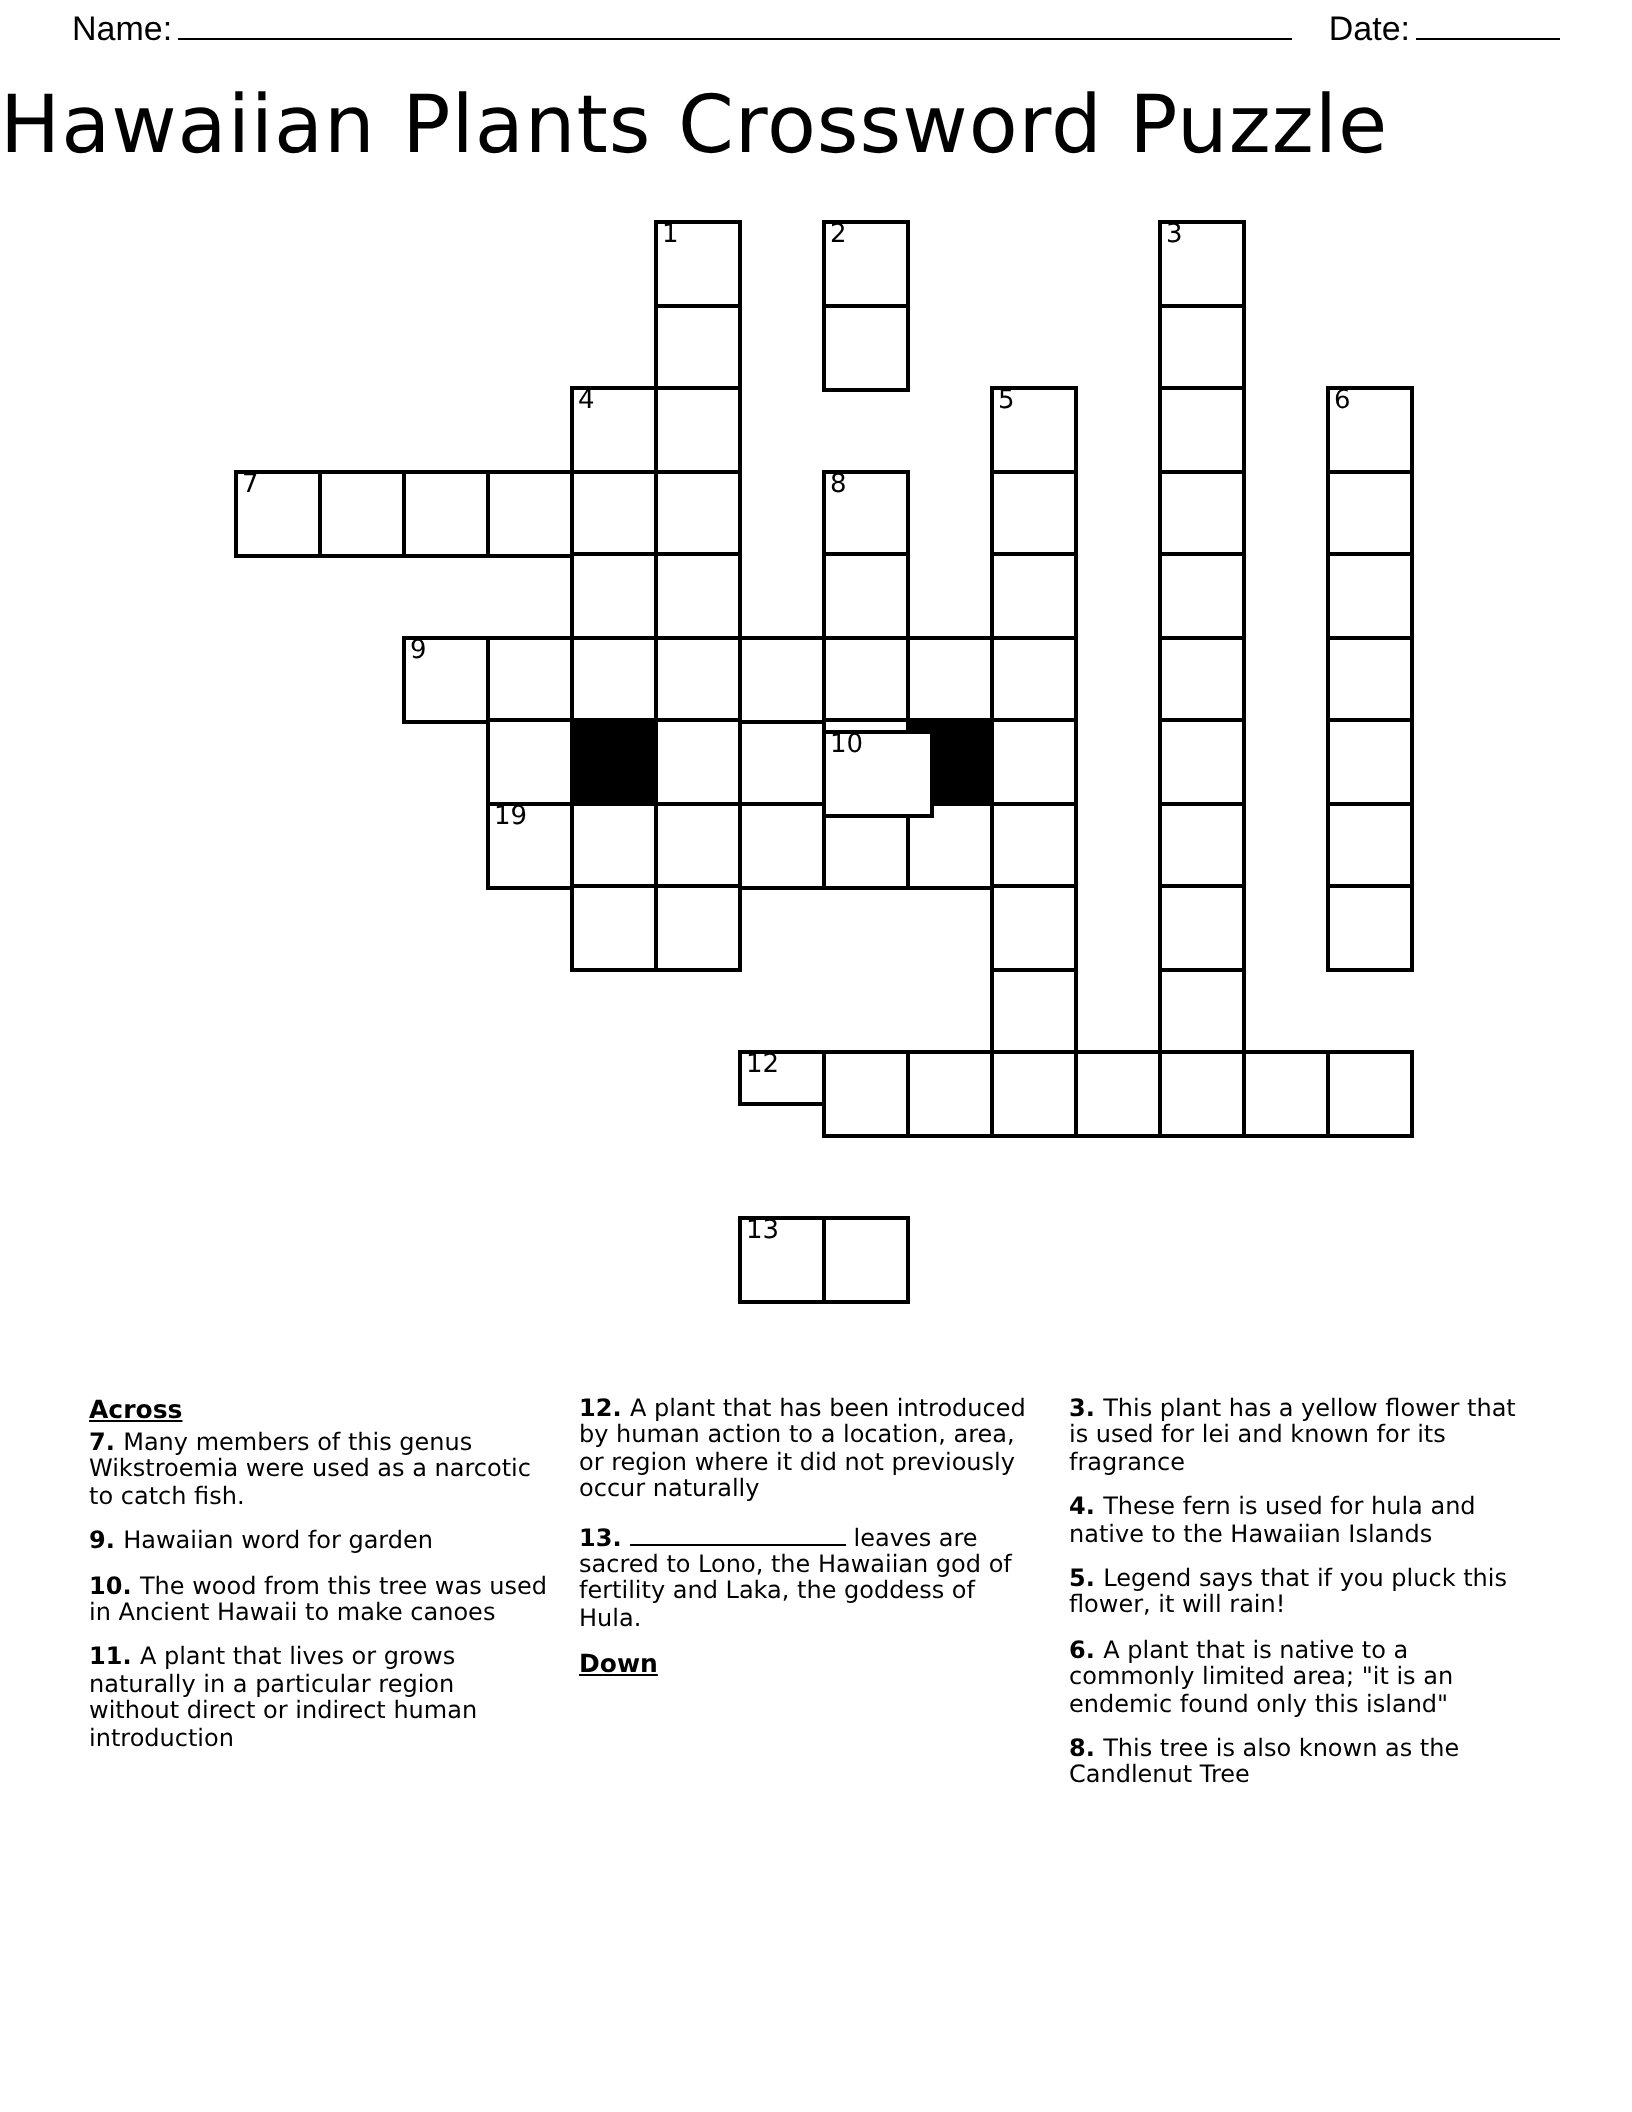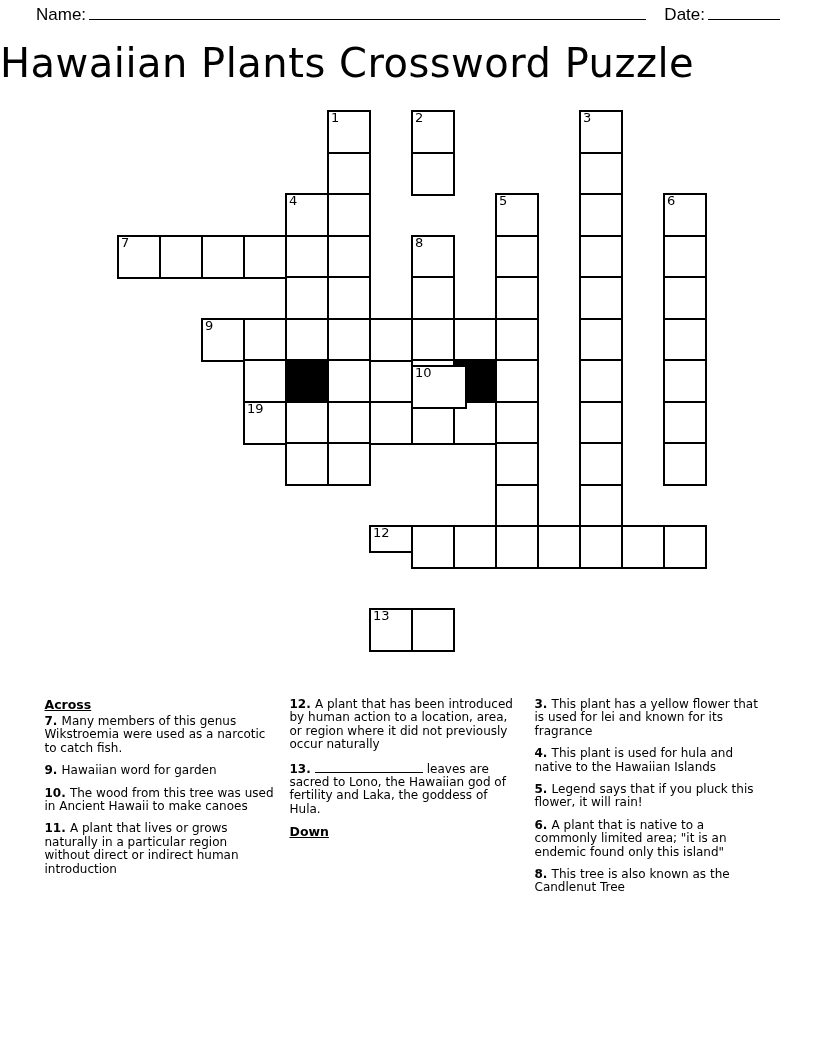--- a/index.html
+++ b/index.html
@@ -248,18 +248,18 @@
       <div class="clue"><span class="num">10. </span><span>The wood from this tree was used in Ancient Hawaii to make canoes</span></div>
       <div class="clue"><span class="num">11. </span><span>A plant that lives or grows naturally in a particular region without direct or indirect human introduction</span></div>
     </div>
   <div class="clue-col" id="clue-col-2">
       <div class="clue"><span class="num">12. </span><span>A plant that has been introduced by human action to a location, area, or region where it did not previously occur naturally</span></div>
       <div class="clue"><span class="num">13. </span><span class="blankline"></span> <span>leaves are sacred to Lono, the Hawaiian god of fertility and Laka, the goddess of Hula.</span></div>
       <div class="section-head">Down</div>
     </div>
   <div class="clue-col" id="clue-col-3">
       <div class="clue"><span class="num">3. </span><span>This plant has a yellow flower that is used for lei and known for its fragrance</span></div>
-      <div class="clue"><span class="num">4. </span><span>This plant is used for hula and native to the Hawaiian Islands</span></div>
+      <div class="clue"><span class="num">4. </span><span>These fern is used for hula and native to the Hawaiian Islands</span></div>
       <div class="clue"><span class="num">5. </span><span>Legend says that if you pluck this flower, it will rain!</span></div>
       <div class="clue"><span class="num">6. </span><span>A plant that is native to a commonly limited area; "it is an endemic found only this island"</span></div>
       <div class="clue"><span class="num">8. </span><span>This tree is also known as the Candlenut Tree</span></div>
     </div>
 </div>
 
 </body></html>

